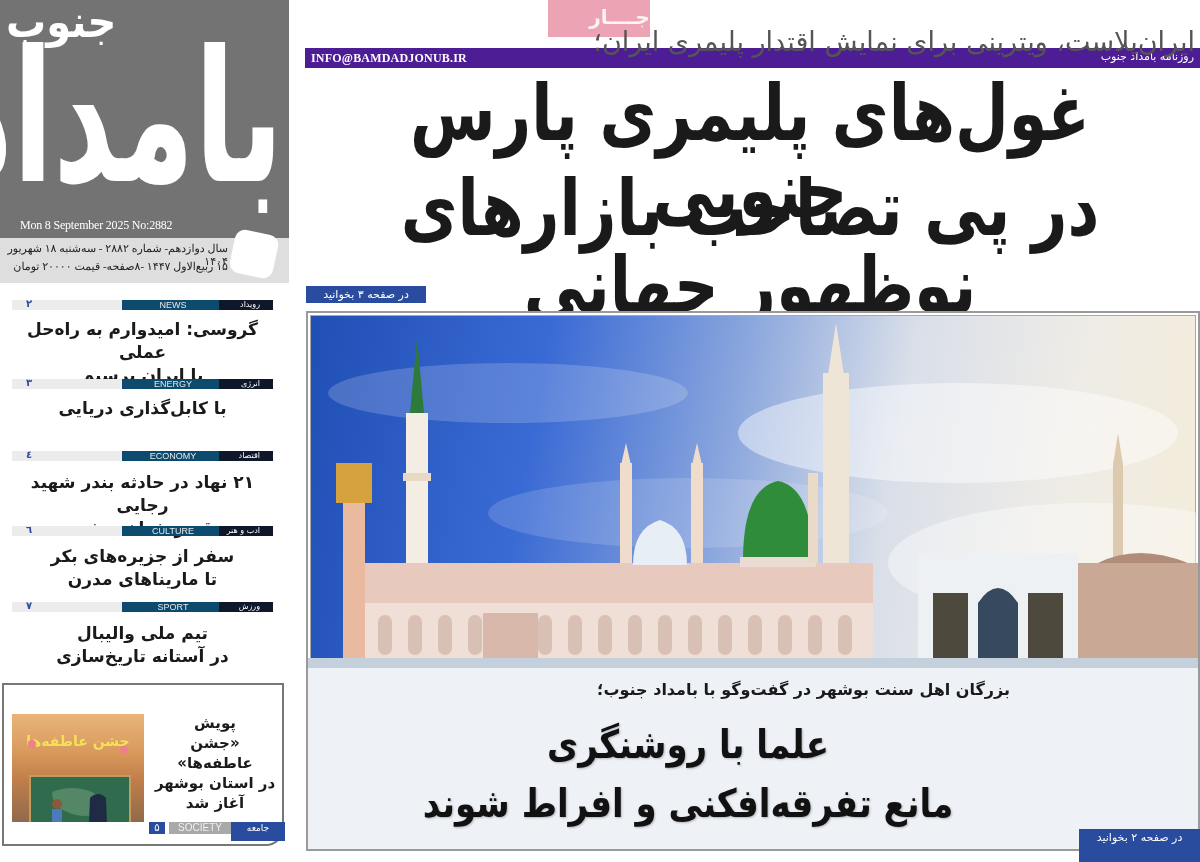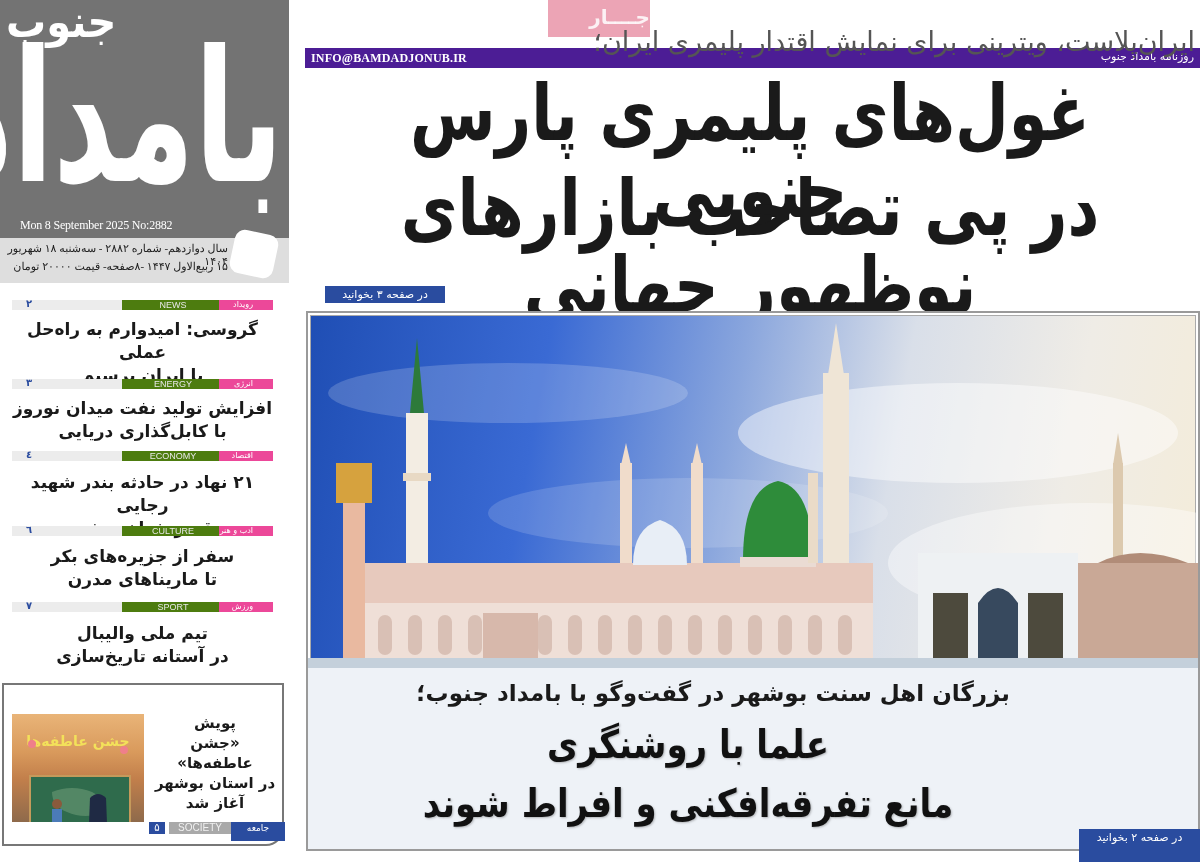--- a/index.html
+++ b/index.html
@@ -54,57 +54,57 @@
   }
   .headline {
     position: absolute; left: 305px; width: 890px; text-align: center; direction: rtl;
     font-family: "DejaVu Sans", sans-serif; font-weight: bold; color: #1a1a1a; line-height: 1;
     letter-spacing: -3px;
   }
   #headline-1 { top: 90px; font-size: 62px; transform: scaleY(1.25); }
   #headline-2 { top: 185px; font-size: 62px; transform: scaleY(1.25); }
   #lead-more {
     position: absolute; left: 306px; top: 286px; width: 120px; height: 17px; background: #2a4c9f;
-    color: #fff; font-size: 11px; line-height: 17px; text-align: center; direction: rtl; margin-left: 19px;
+    color: #fff; font-size: 11px; line-height: 17px; text-align: center; direction: rtl;
   }
 
   
   #photo-frame {
     position: absolute; left: 306px; top: 311px; width: 890px; height: 536px;
     border: 2px solid #9a9a9a; box-shadow: inset 0 0 0 2px #ffffff, inset 0 0 0 3px #aaa; overflow: hidden;
     background: linear-gradient(100deg, #1f4eb4 0%, #3a6ad4 25%, #8aa6dd 45%, #d9dfe9 62%, #efece6 80%, #f5ecd6 100%);
   }
   #photo-frame svg { position: absolute; left: 0; top: 0; }
   #photo-sub {
     position: absolute; left: 0; right: 188px; top: 367px; text-align: right; direction: rtl;
-    font-size: 23px; font-weight: bold; color: #1a1a1a; padding-left: 7px;
+    font-size: 16px; font-weight: bold; color: #1a1a1a; padding-left: 7px;
   }
   .photo-title {
     position: absolute; left: 60px; width: 640px; text-align: center; direction: rtl;
     font-weight: bold; color: #111; font-size: 34px; line-height: 1; letter-spacing: -1px;
     text-shadow: 1px 1px 2px rgba(0,0,0,0.25);
   }
   #photo-title-1 { top: 414px; transform: scaleY(1.15); }
   #photo-title-2 { top: 473px; transform: scaleY(1.15); }
   #photo-more {
     position: absolute; left: 1079px; top: 829px; width: 121px; height: 35px; background: #2a4c9f;
     color: #fff; font-size: 11px; line-height: 17px; text-align: center; direction: rtl;
   }
 
   
   .sec-bar { position: absolute; left: 12px; width: 261px; height: 10px; }
   .sec-num-bg { position: absolute; left: 0; top: 0; width: 110px; height: 10px; background: #ececec; }
   .sec-num { position: absolute; left: 14px; top: -2px; font-size: 10px; color: #2a4c9f; font-weight: bold; }
   .sec-en {
-    position: absolute; left: 110px; top: 0; width: 102px; height: 10px; background: #4d7c0f; color: #e8e8e8;
+    position: absolute; left: 110px; top: 0; width: 102px; height: 10px; background: #0c4a6e; color: #e8e8e8;
     font-family: "Liberation Sans", sans-serif; font-size: 9px; line-height: 10px; text-align: center;
   }
   .sec-fa {
-    position: absolute; left: 207px; top: 0; width: 54px; height: 10px; background: #ec4899; color: #fff;
-    font-size: 8px; line-height: 10px; text-align: right; padding-right: 20px; box-sizing: border-box; direction: rtl;
+    position: absolute; left: 207px; top: 0; width: 54px; height: 10px; background: #0f172a; color: #fff;
+    font-size: 8px; line-height: 10px; text-align: right; padding-right: 13px; box-sizing: border-box; direction: rtl;
   }
   .side-title {
     position: absolute; left: 10px; width: 265px; text-align: center; direction: rtl;
     font-size: 17px; font-weight: bold; color: #1a1a1a; line-height: 23px;
   }
 
   
   #society-box {
     position: absolute; left: 2px; top: 683px; width: 282px; height: 163px;
     border: 2px solid #777; border-radius: 0 0 18px 0; box-sizing: border-box; background: #fff;
@@ -231,21 +231,20 @@
   </div>
 
   <div class="sec-bar" style="top:379px;">
     <div class="sec-num-bg">
         <span class="sec-num">۳</span>
       </div>
     <div class="sec-en">ENERGY</div>
     <div class="sec-fa">انرژی</div>
   </div>
   <div class="side-title" style="top:397px;">
-    <div>افزایش تولید نفت میدان نوروز</div>
     <div>با کابل‌گذاری دریایی</div>
   </div>
 
   <div class="sec-bar" style="top:451px;">
     <div class="sec-num-bg">
         <span class="sec-num">٤</span>
       </div>
     <div class="sec-en">ECONOMY</div>
     <div class="sec-fa">اقتصاد</div>
   </div>

